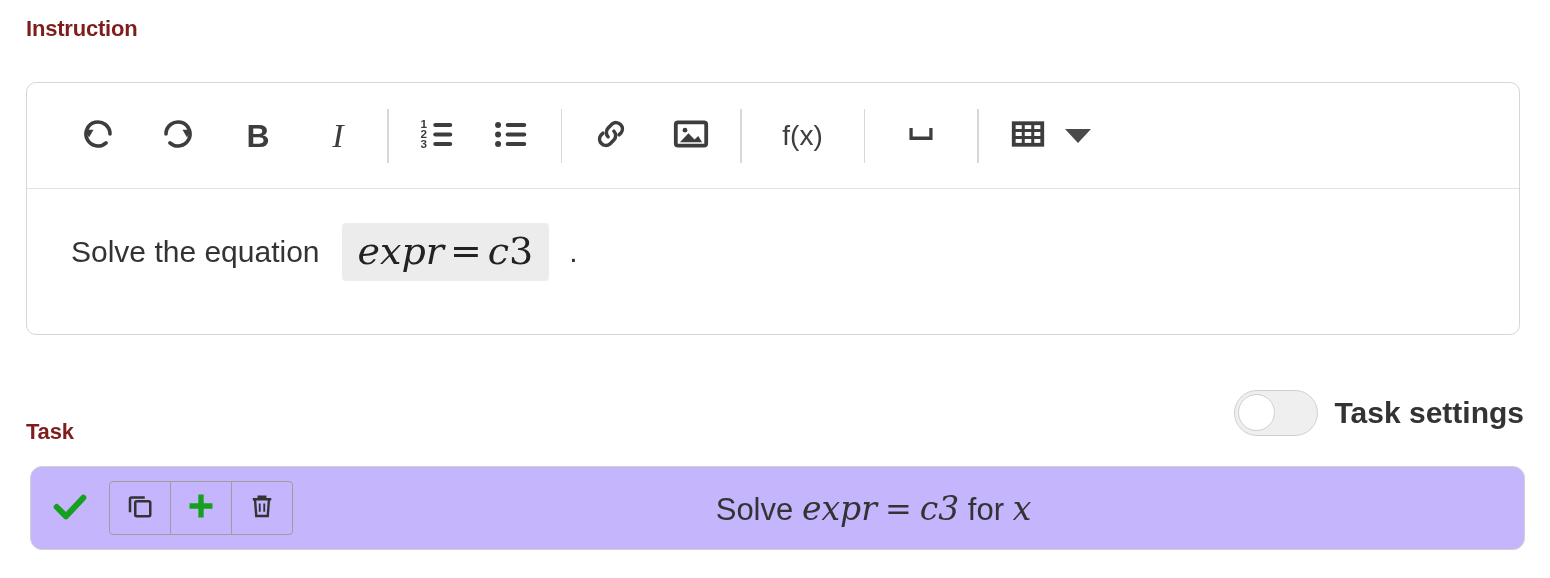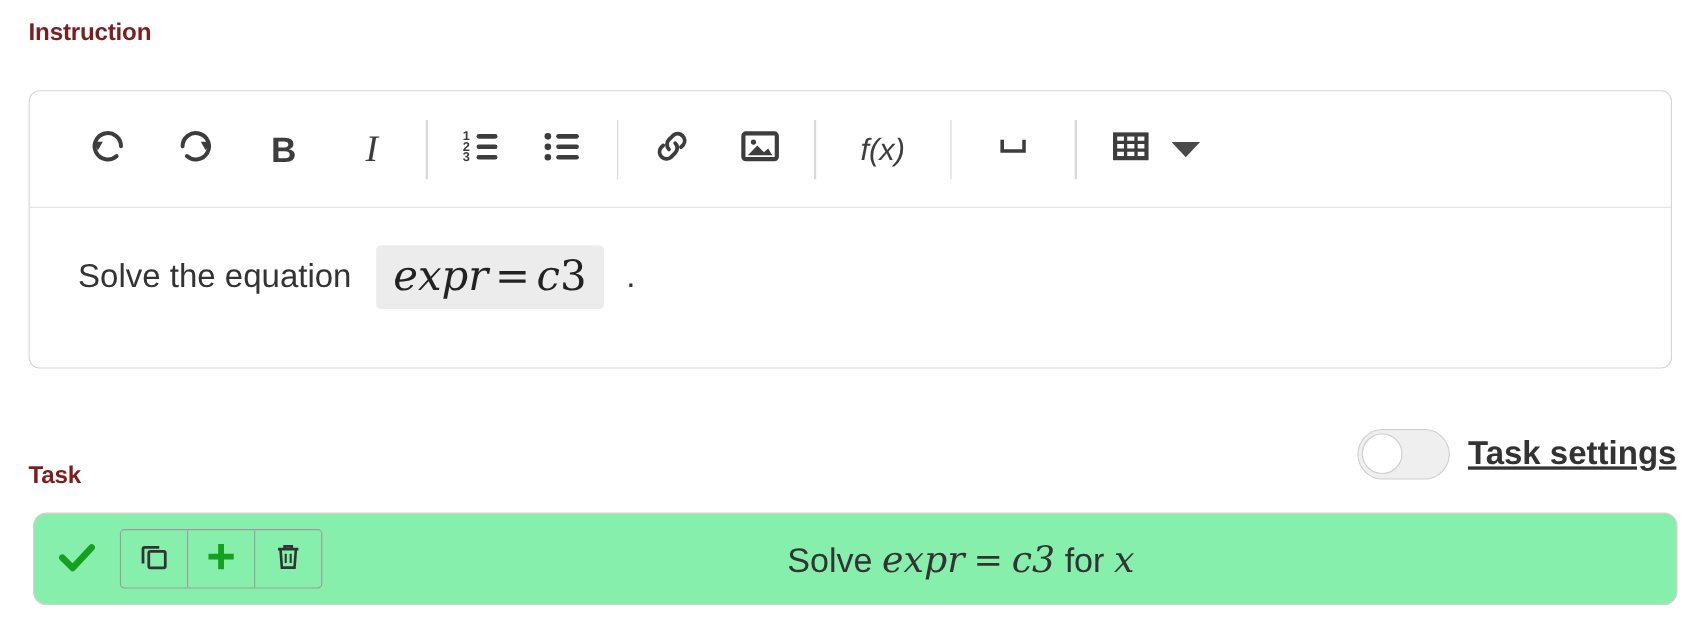--- a/index.html
+++ b/index.html
@@ -136,21 +136,20 @@
     top: 0;
     margin-top: 27px;
   }
   #task-settings-group {
     position: absolute;
     right: 0;
     top: -2px;
     display: flex;
     align-items: center;
     gap: 16px;
-    text-decoration: underline;
   }
   .toggle {
     width: 84px;
     height: 46px;
     border-radius: 23px;
     background: #efefef;
     border: 1.5px solid #cfcfcf;
     position: relative;
     box-sizing: border-box;
     cursor: pointer;
@@ -174,21 +173,21 @@
     white-space: nowrap;
   }
 
   
   #task-row {
     position: absolute;
     left: 30px;
     top: 466px;
     width: 1495px;
     height: 84px;
-    background: #86efac;
+    background: #c4b5fd;
     border: 1px solid #d2d2d2;
     border-radius: 12px;
     box-sizing: border-box;
     display: flex;
     align-items: center;
   }
 
   .task-check {
     width: 78px;
     display: flex;
@@ -336,21 +335,21 @@
           <svg width="38" height="38" viewBox="0 0 24 24">
             <rect x="2.4" y="4.6" width="19.2" height="14.8" rx="1.4" fill="none" stroke="#3d3d3d" stroke-width="2.4"></rect>
             <circle cx="8.2" cy="9.6" r="1.5" fill="#3d3d3d"></circle>
             <path d="M5 17.2 L10.4 11.6 L14.2 15.4 L16.6 13.2 L19 17.2 Z" fill="#3d3d3d"></path>
           </svg>
         </span>
       </div>
 
       <div class="tb-sep"></div>
 
-      <div class="tb-btn" style="width:78px;font-style:italic;">
+      <div class="tb-btn" style="width:78px;">
         <span class="tb-text">f(x)</span>
       </div>
 
       <div class="tb-sep"></div>
 
       <div class="tb-btn" style="width:68px;">
         <span>
           <svg width="40" height="34" viewBox="0 0 24 24">
             <path d="M5 9 L5 15 L19 15 L19 9" fill="none" stroke="#3d3d3d" stroke-width="2.3" stroke-linecap="square"></path>
           </svg>

